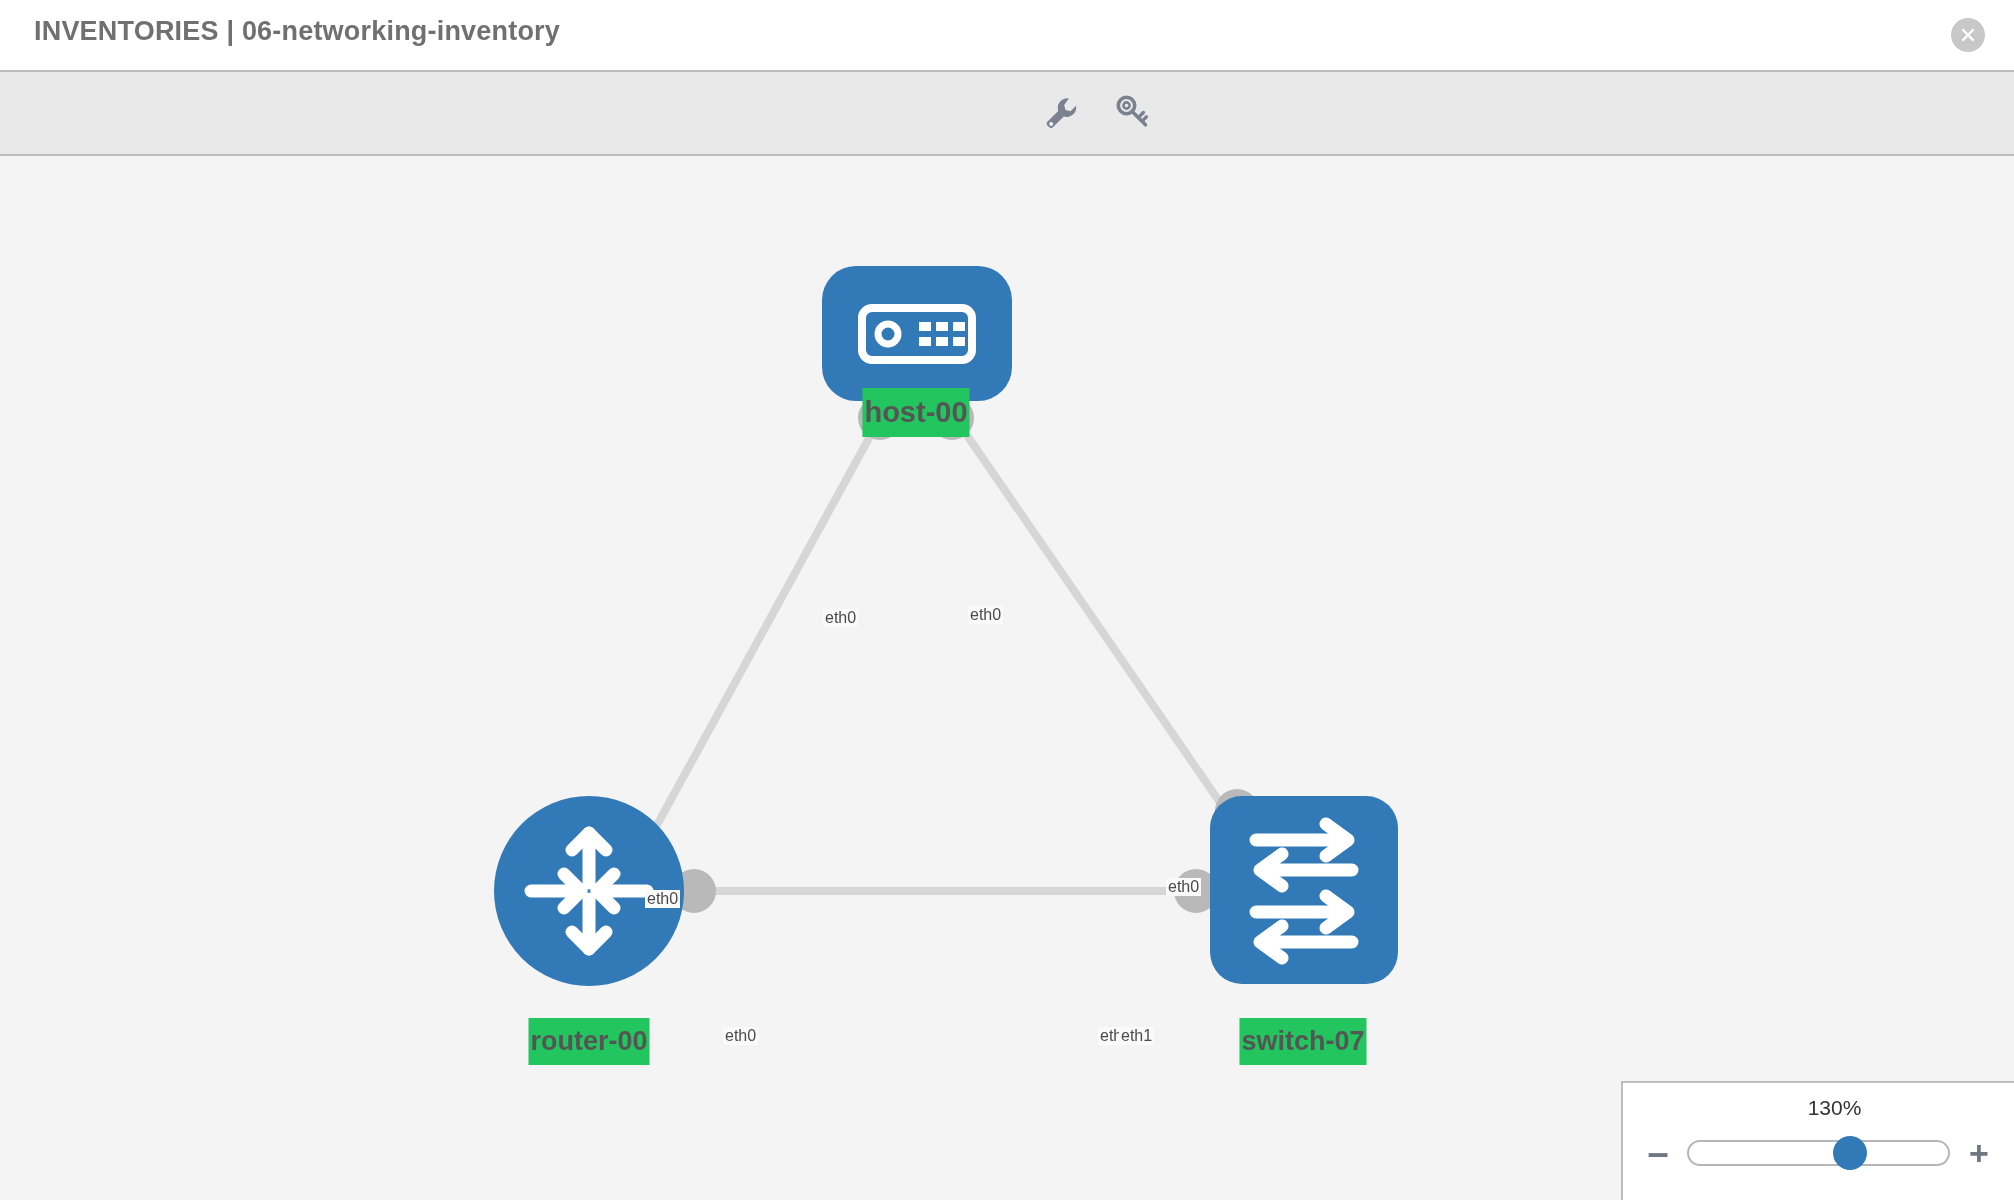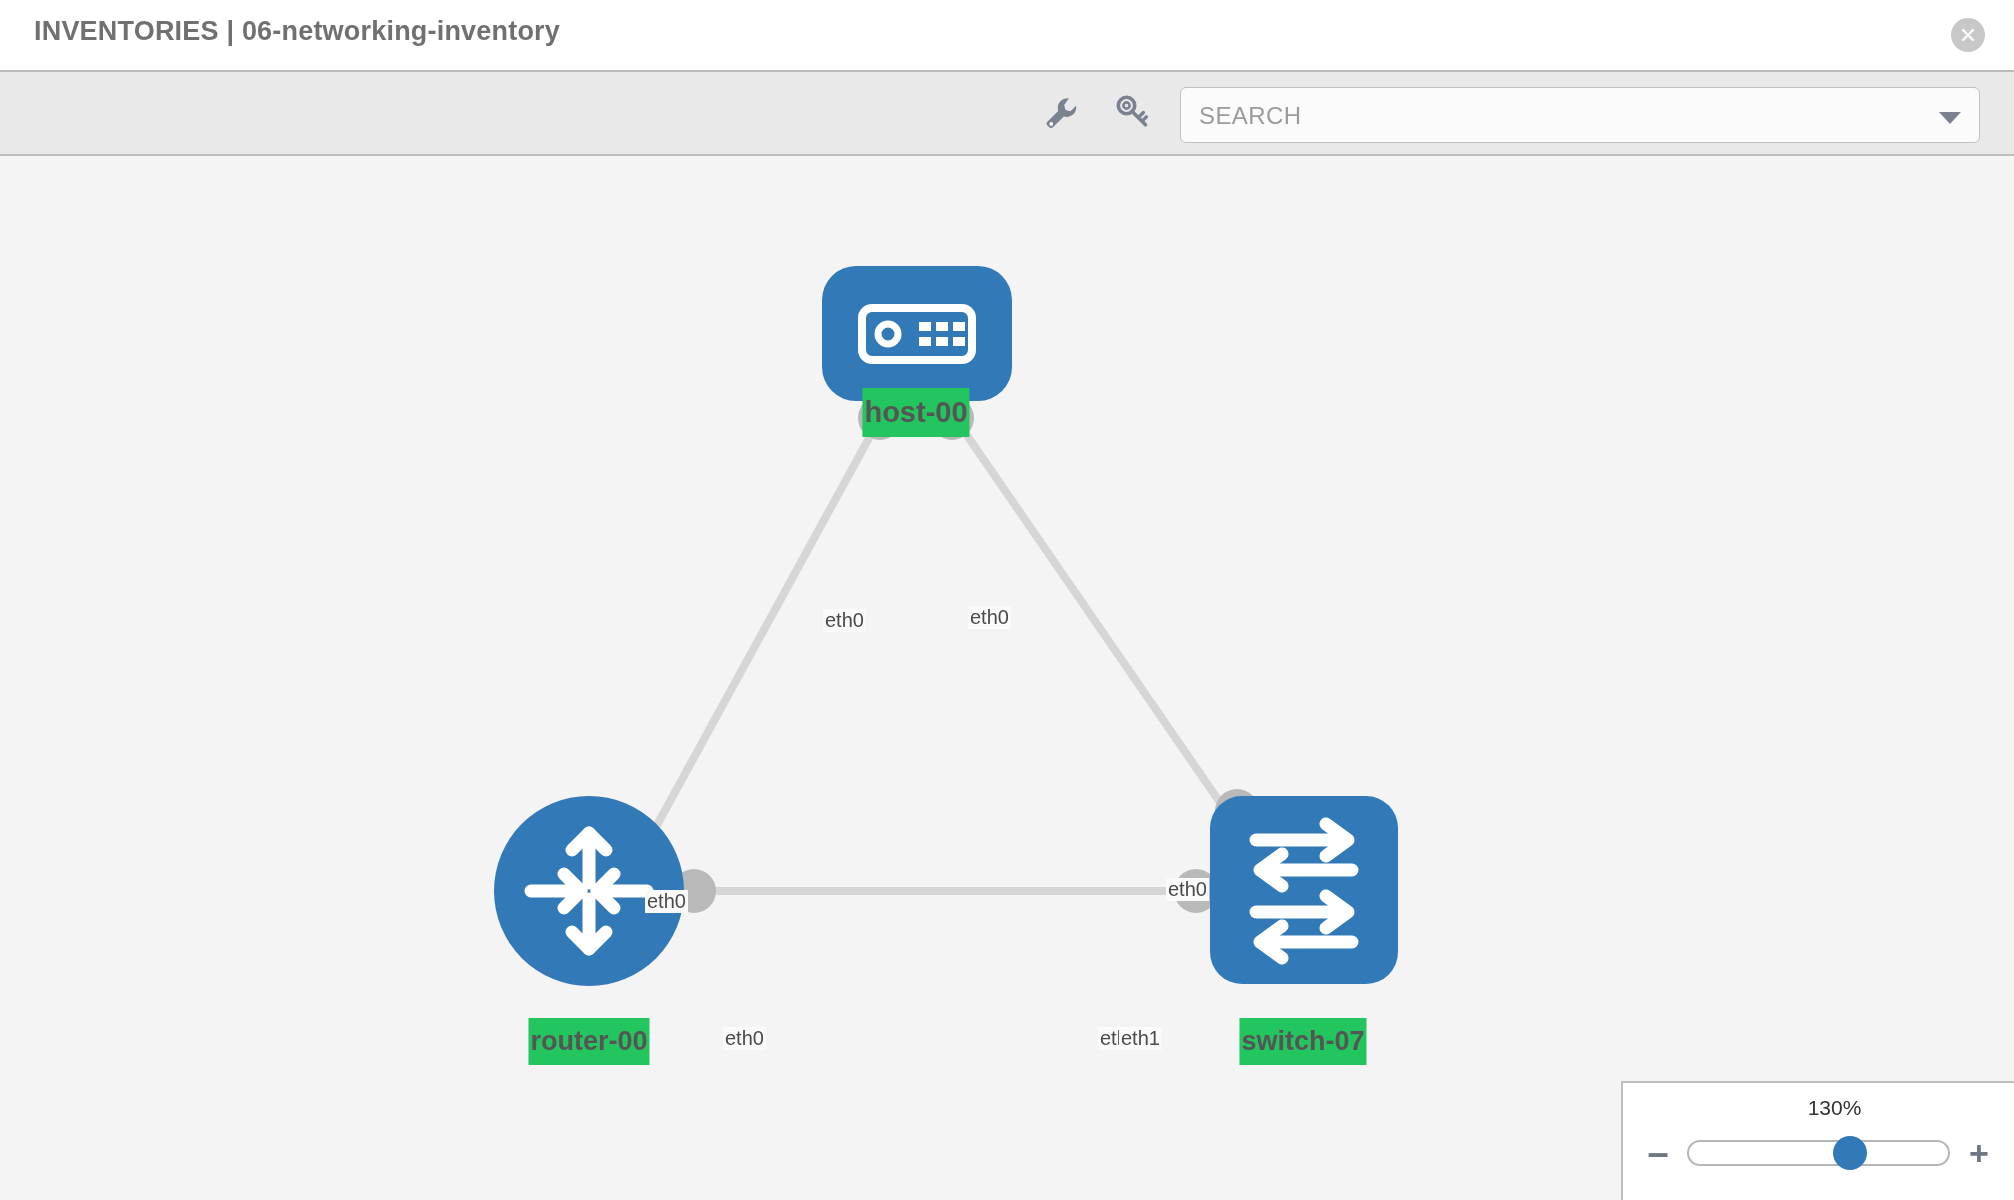--- a/index.html
+++ b/index.html
@@ -93,21 +93,21 @@
     position: absolute;
     font-size: 27px; color: #555555;
     background: #22c55e;
     white-space: nowrap;
     transform: translate(-50%, 0);
     padding: 8px 2px;
     font-weight: bold;
   }
   .edge-label {
     position: absolute;
-    font-size: 20px; color: #4a4a4a;
+    font-size: 16px; color: #4a4a4a;
     background: #fafafa;
     white-space: nowrap;
     padding: 0 2px;
   }
 
   
   .zoom-panel {
     position: absolute; left: 1621px; top: 1081px;
     width: 393px; height: 119px;
     background: #ffffff;
@@ -175,24 +175,20 @@
         <svg width="40" height="40" viewBox="0 0 40 40" aria-hidden="true">
           <circle cx="14.5" cy="13.5" r="8.2" fill="none" stroke="#7a8290" stroke-width="3.6"></circle>
           <circle cx="14.5" cy="13.5" r="3.1" fill="none" stroke="#7a8290" stroke-width="2.6"></circle>
           <path d="M19.9 19.2 L33.5 32.8" stroke="#7a8290" stroke-width="3.6" stroke-linecap="round"></path>
           <path d="M27.5 24.4 L31.4 20.5" stroke="#7a8290" stroke-width="3.4" stroke-linecap="round"></path>
           <path d="M31.2 28.1 L34.4 24.9" stroke="#7a8290" stroke-width="3.4" stroke-linecap="round"></path>
         </svg>
       </span>
     </div>
 
-    <div class="search-box">
-      <span class="search-label">SEARCH</span>
-      <span class="caret"></span>
-    </div>
   </div>
 
   <div class="canvas">
 
     <svg class="graph-svg" width="2014" height="1044">
 
       <g>
         <line x1="880" y1="262" x2="640" y2="700" stroke="#d6d6d6" stroke-width="8"></line>
         <line x1="955" y1="262" x2="1250" y2="690" stroke="#d6d6d6" stroke-width="8"></line>
         <line x1="680" y1="735" x2="1215" y2="735" stroke="#d6d6d6" stroke-width="8"></line>

